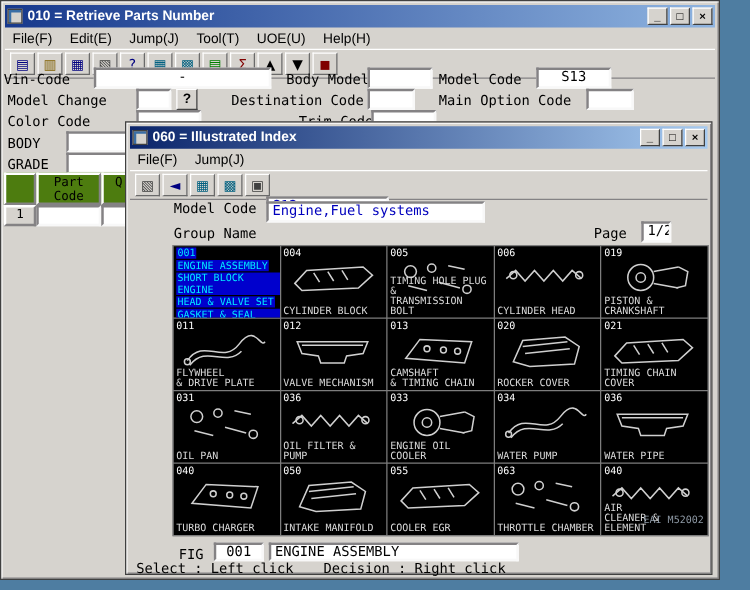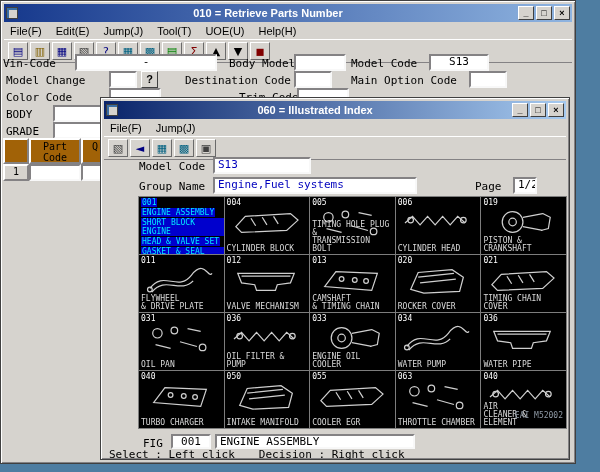--- a/index.html
+++ b/index.html
@@ -19,21 +19,21 @@
   .win1 { left:0; top:0; width:576px; height:464px; z-index:1; }
   .win2 { left:100px; top:97px; width:470px; height:363px; z-index:2; }
 
   .titlebar {
     height:18px; display:flex; align-items:center; gap:4px; padding:0 2px;
     color:#fff; font-weight:bold; font-size:11px;
   }
   .win1 .titlebar { background:linear-gradient(90deg,#16388c,#8fb4e0); }
   .win2 .titlebar { background:linear-gradient(90deg,#0a246a,#a6caf0); }
   .title-icon { width:12px; height:12px; background:#d6d3ce; border:1px solid #404040; box-shadow: inset 2px 2px 0 #3a6ea5; flex:0 0 auto; }
-  .title-text { flex:1 1 auto; white-space:nowrap; overflow:hidden;text-align:center; }
+  .title-text { flex:1 1 auto; white-space:nowrap; overflow:hidden; }
   .tb-btns { display:flex; gap:2px; }
   .tb-btn {
     width:16px; height:14px; background:#d6d3ce; color:#000;
     border:1px solid; border-color:#fff #404040 #404040 #fff;
     font:bold 9px "Liberation Sans",sans-serif; text-align:center; line-height:12px;
   }
   .menubar { display:flex; gap:14px; padding:3px 6px 2px 6px; font-size:11px; color:#000; }
   .menu-item { white-space:nowrap; }
   .toolbar { display:flex; gap:2px; padding:2px 4px; border-top:1px solid #fff; border-bottom:1px solid #848284; align-items:center; }
   .tool-btn {
@@ -49,21 +49,21 @@
     padding:0 3px; line-height:12px; white-space:nowrap; overflow:hidden;
   }
   .center { text-align:center; }
   .blue { color:#0000bd; }
   .qbtn {
     position:absolute; width:17px; height:17px; background:#d6d3ce;
     border:1px solid; border-color:#fff #404040 #404040 #fff;
     font:bold 11px "Liberation Sans",sans-serif; text-align:center; line-height:15px;
   }
   .hcell {
-    position:absolute; background:#a16207;
+    position:absolute; background:#4d7c0f;
     border:2px solid; border-color:#fff #848284 #848284 #fff;
     font:10px "DejaVu Sans Mono",monospace; line-height:11px; text-align:center;
     padding-top:1px; white-space:pre-line;
   }
   .rcell-num {
     position:absolute; background:#d6d3ce;
     border:2px solid; border-color:#fff #848284 #848284 #fff;
     font:10px "DejaVu Sans Mono",monospace; text-align:center; line-height:12px;
   }
   .rcell {
@@ -186,21 +186,21 @@
       <button class="tool-btn" style="color: rgb(0, 0, 128);">◄</button>
       <button class="tool-btn" style="color: rgb(0, 96, 128);">▦</button>
       <button class="tool-btn" style="color: rgb(0, 96, 128);">▩</button>
       <button class="tool-btn" style="color: rgb(64, 64, 64);">▣</button>
     </div>
 
   <span class="lbl" style="left:38px;top:62px">Model Code</span>
   <span class="field blue" style="left:112px;top:59px;width:98px">S13</span>
 
   <span class="lbl" style="left:38px;top:82px">Group Name</span>
-  <span class="field blue" style="left:112px;top:79px;width:204px">Engine,Fuel systems</span>
+  <span class="field blue" style="left:112px;top:63px;width:175px">Engine,Fuel systems</span>
   <span class="lbl" style="left:374px;top:82px">Page</span>
   <span class="field center" style="left:412px;top:79px;width:24px">1/2</span>
 
   <div class="parts-grid">
     <span class="watermark">EAI M52002</span>
   <div class="cell">
     <span class="cell-code hl">001</span>
 
   <div class="sel-lines">
           <span>ENGINE ASSEMBLY</span>

